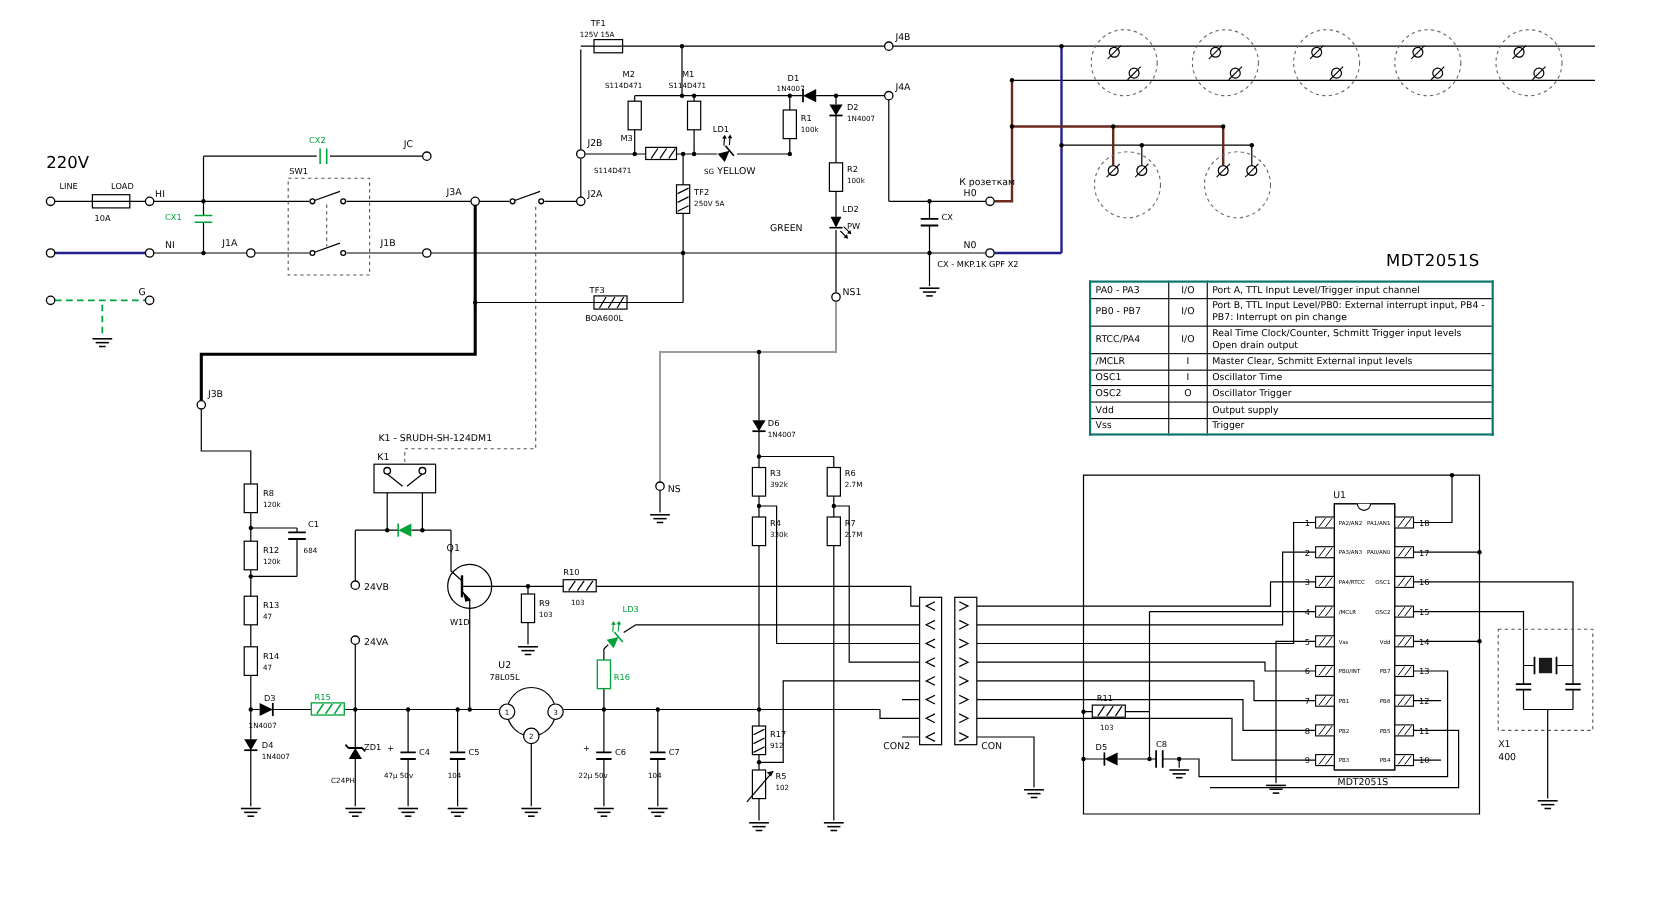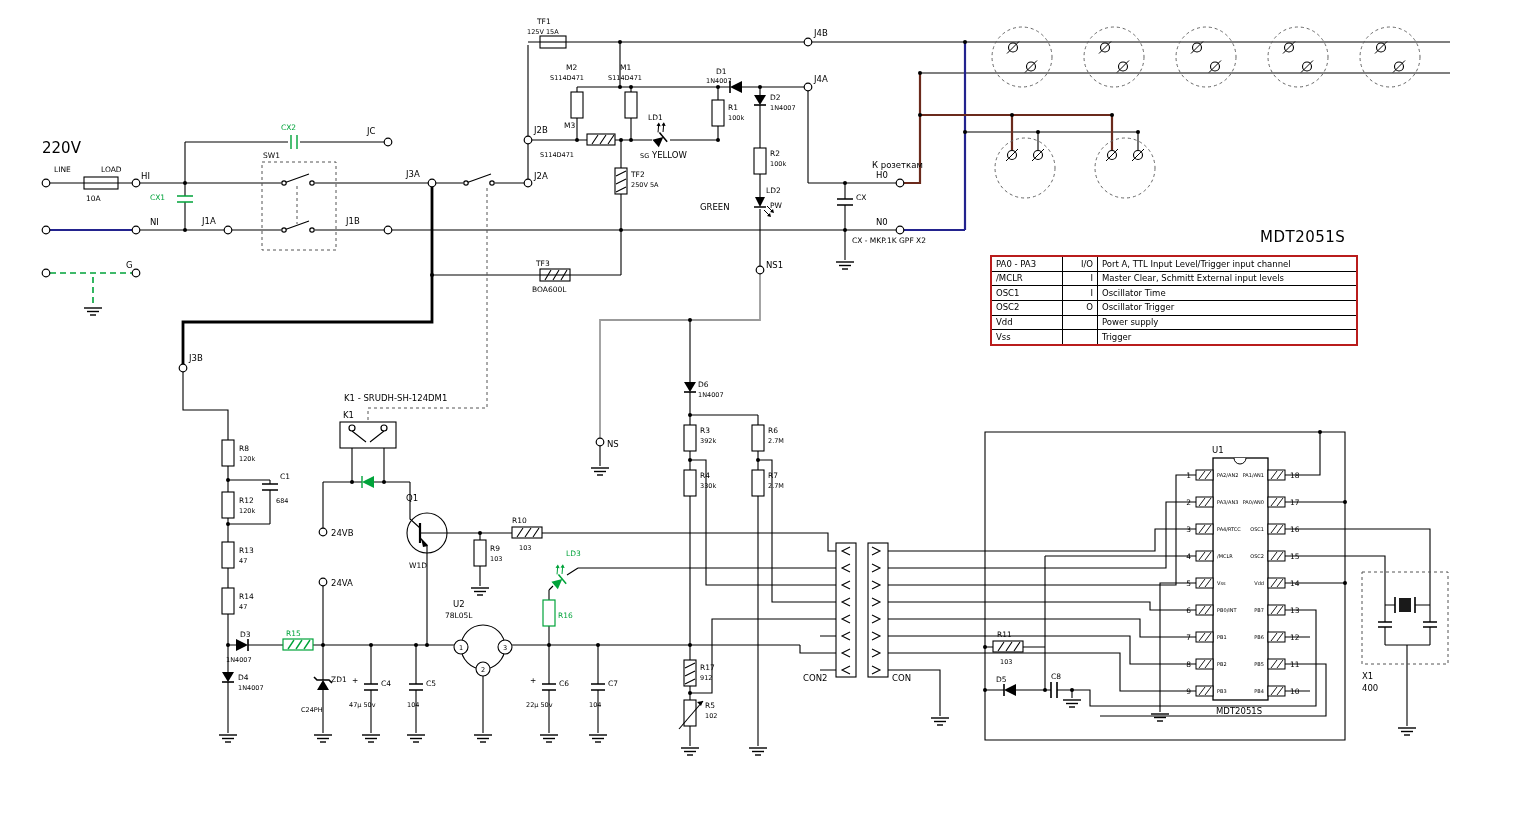--- a/index.html
+++ b/index.html
@@ -18,24 +18,24 @@
   .gbox{fill:#fff;stroke:#00a33a;stroke-width:1.2}
   .fil{fill:#000;stroke:none}
   .gfil{fill:#00a33a;stroke:none}
   .term{fill:#fff;stroke:#000;stroke-width:1.2}
   .dot{fill:#000}
   text{fill:#000}
   .t5{font-size:5px}.t6{font-size:6.5px}.t7{font-size:7.5px}.t8{font-size:8.5px}.t15{font-size:15px}
   .tg{fill:#00a33a}
   .mid{text-anchor:middle}.end{text-anchor:end}
   #tbltitle{position:absolute;left:1260px;top:228px;font-size:15px;letter-spacing:.5px}
-  #pintable{position:absolute;left:990px;top:255px;width:368px;border-collapse:collapse;border:2px solid #b91c1c;font-size:8.5px;table-layout:fixed}
+  #pintable{position:absolute;left:990px;top:255px;width:368px;border-collapse:collapse;border:2px solid #0f766e;font-size:8.5px;table-layout:fixed}
   #pintable td{border:1px solid #000;padding:1.5px 4px;line-height:1.25;overflow:hidden}
   #pintable td.c1{width:62px}
-  #pintable td.c2{width:26px;text-align:right}
+  #pintable td.c2{width:26px;text-align:center}
   #pintable tr.nb td{border-top:none}
 </style>
 </head>
 <body>
 
 <div id="stage">
 <svg width="1520" height="829" viewBox="0 0 1520 829">
 <defs>
   <g id="gnd">
           <line x1="-9" y1="0" x2="9" y2="0" stroke="#000" stroke-width="1.4"></line>
@@ -583,38 +583,48 @@
 
 <div id="tbltitle">MDT2051S</div>
 <table id="pintable">
   <tbody>
         <tr>
           <td class="c1">PA0 - PA3</td>
           <td class="c2">I/O</td>
           <td>Port A, TTL Input Level/Trigger input channel</td>
         </tr>
   <tr>
+          <td class="c1">PB0 - PB7</td>
+          <td class="c2">I/O</td>
+          <td>Port B, TTL Input Level/PB0: External interrupt input, PB4 - PB7: Interrupt on pin change</td>
+        </tr>
+  <tr>
+          <td class="c1">RTCC/PA4</td>
+          <td class="c2">I/O</td>
+          <td>Real Time Clock/Counter, Schmitt Trigger input levels Open drain output</td>
+        </tr>
+  <tr>
           <td class="c1">/MCLR</td>
           <td class="c2">I</td>
           <td>Master Clear, Schmitt External input levels</td>
         </tr>
   <tr>
           <td class="c1">OSC1</td>
           <td class="c2">I</td>
           <td>Oscillator Time</td>
         </tr>
   <tr>
           <td class="c1">OSC2</td>
           <td class="c2">O</td>
           <td>Oscillator Trigger</td>
         </tr>
   <tr>
           <td class="c1">Vdd</td>
           <td class="c2"></td>
-          <td>Power supply</td>
+          <td>Output supply</td>
         </tr>
   <tr class="nb">
           <td class="c1">Vss</td>
           <td class="c2"></td>
           <td>Trigger</td>
         </tr>
 </tbody>
     </table>
 </div>
 

